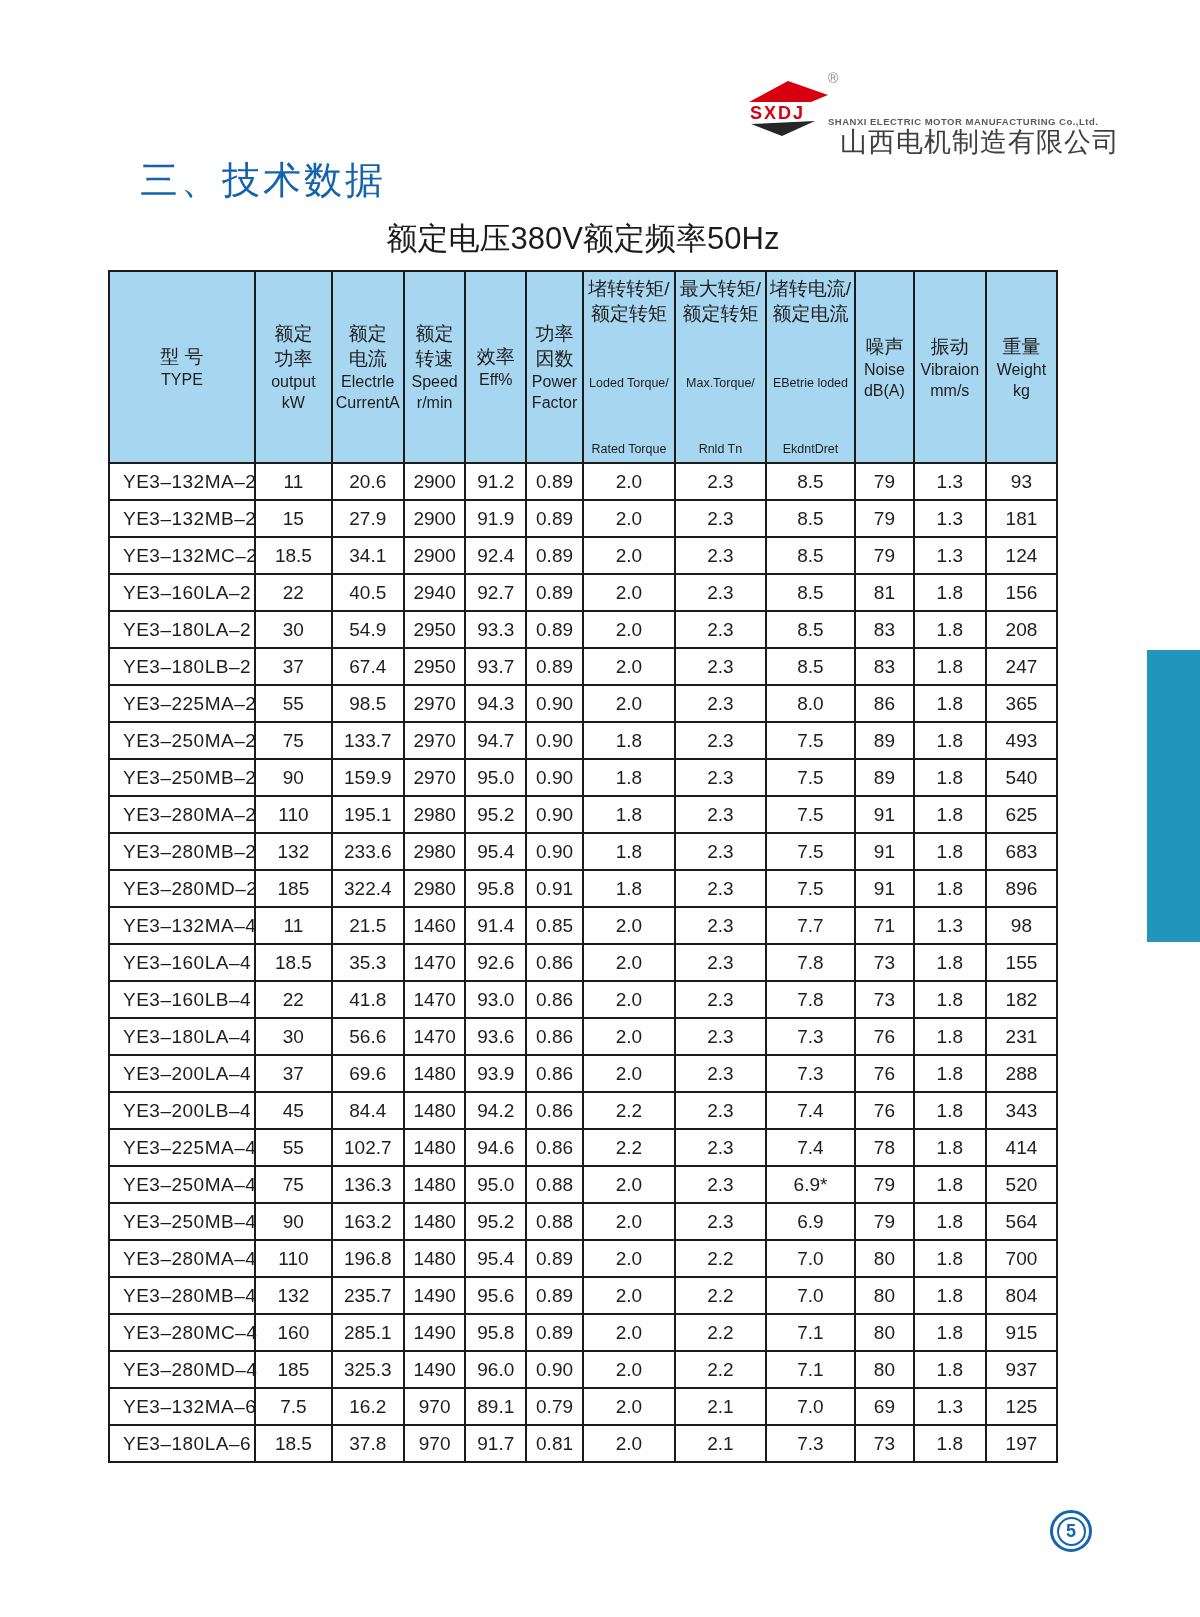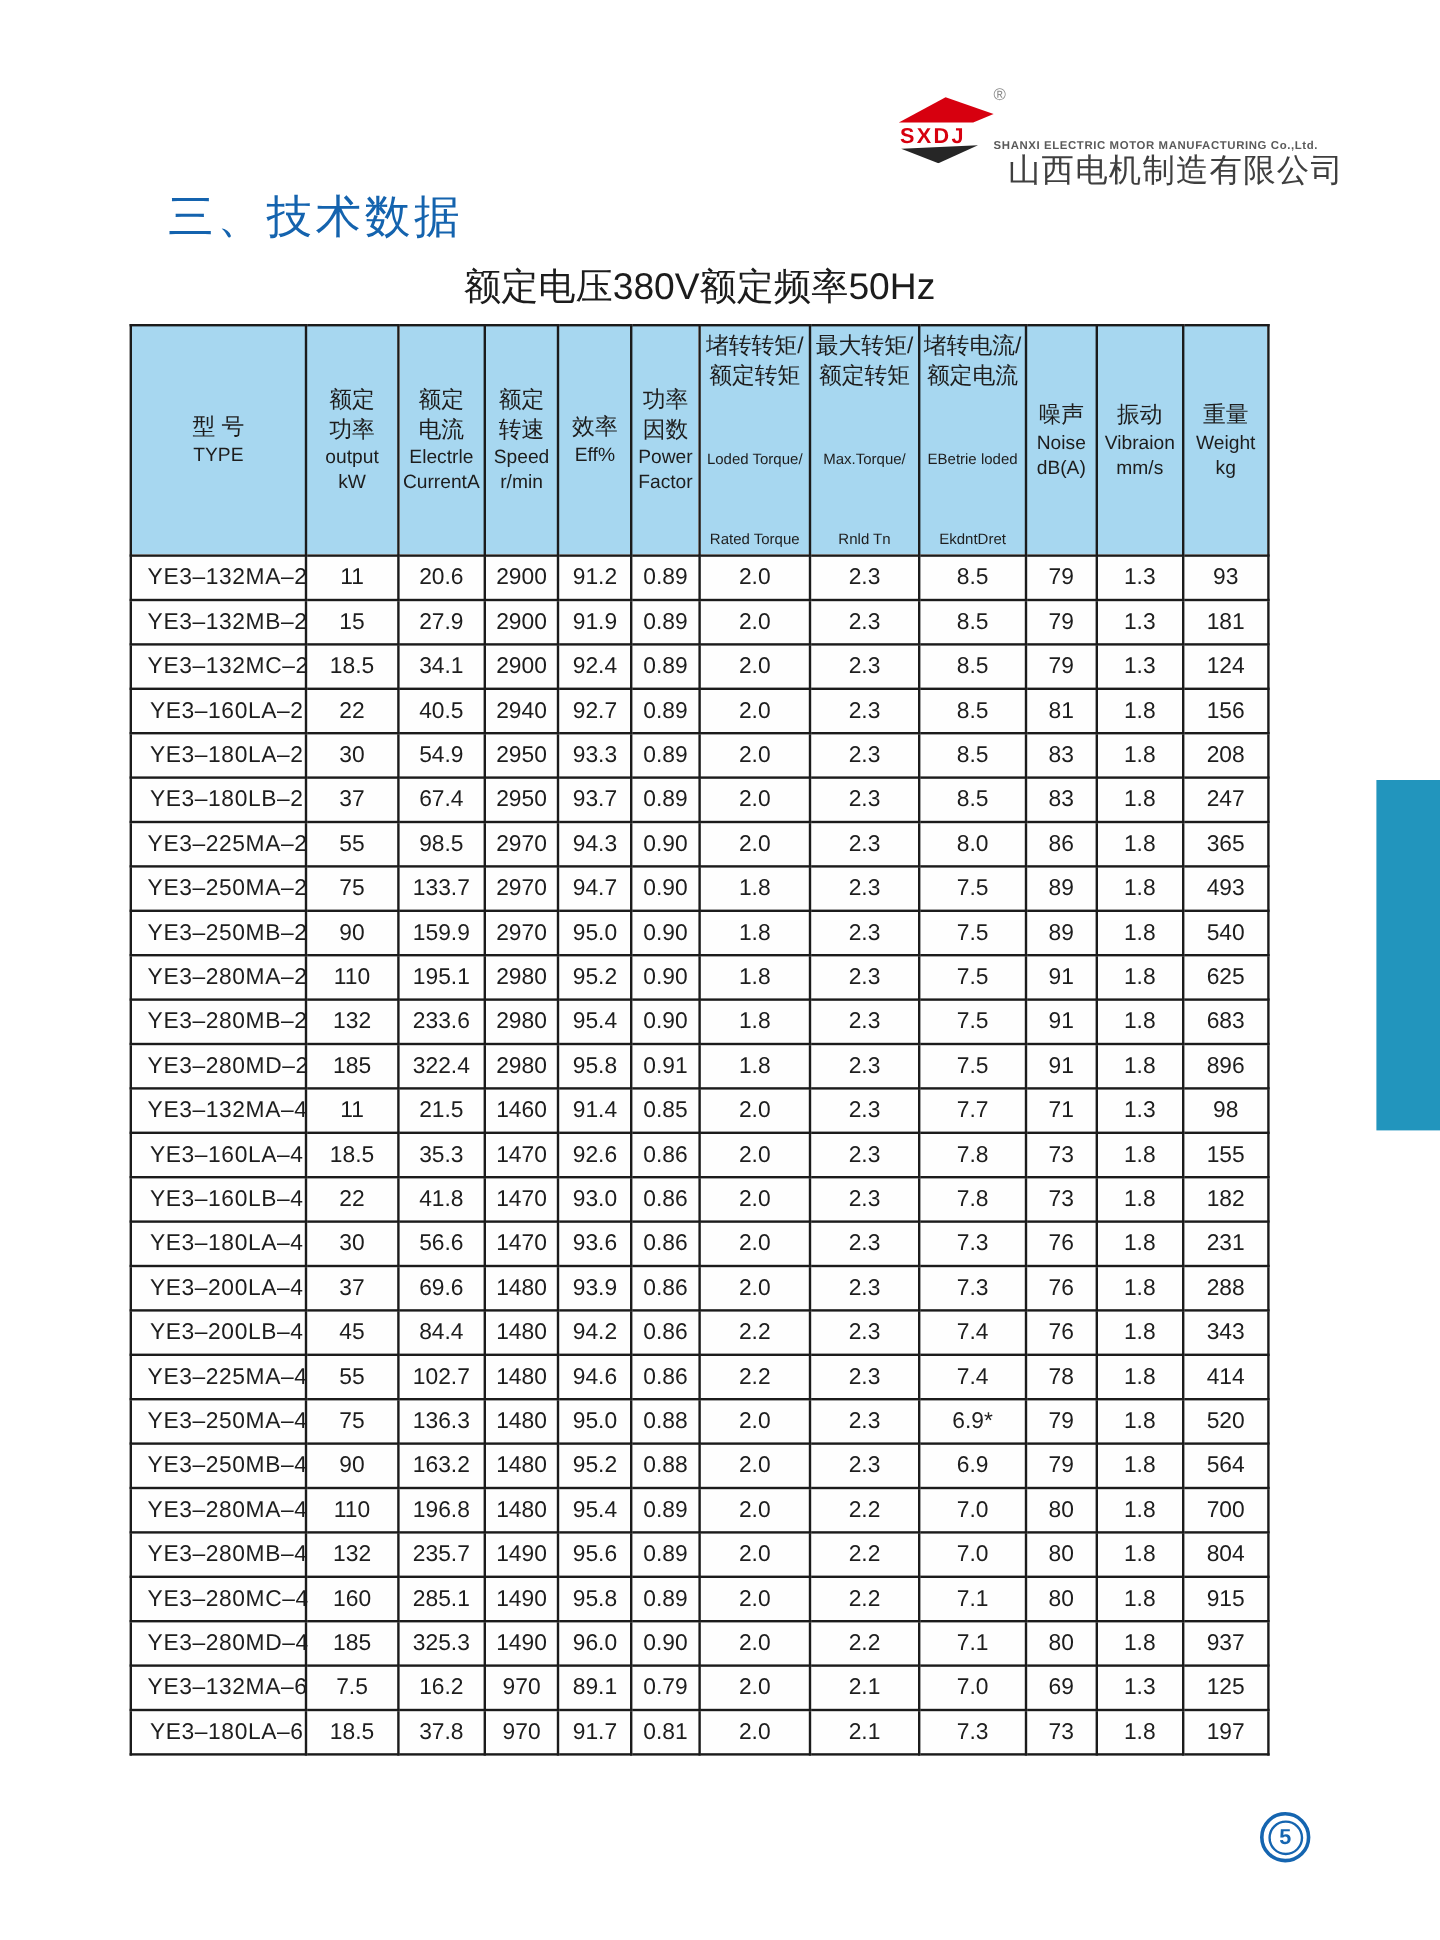--- a/index.html
+++ b/index.html
@@ -57,21 +57,21 @@
     background:#a7d7f0; font-weight:normal; vertical-align:middle;
     padding:4px 1px; overflow:hidden;
   }
   .hcn { font-size:19px; line-height:25px; }
   .hen { font-size:16px; line-height:21px; }
   .hen-small { font-size:12.5px; line-height:18px;margin-top:48px; }
   .spec-table td {
     height:37px; font-size:19px; text-align:center;
     background:#fefefe; padding:0 1px; white-space:nowrap;
   }
-  .spec-table td.type-cell { text-align:right; padding-left:13px; letter-spacing:0.5px;margin-left:28px; }
+  .spec-table td.type-cell { text-align:left; padding-left:13px; letter-spacing:0.5px;margin-left:28px; }
 
   
   .side-tab {
     position:absolute; right:0; top:650px; width:53px; height:292px;
     background:#2295bd;
   }
 
   
   .page-badge {
     position:absolute; left:1050px; top:1510px; width:42px; height:42px;

